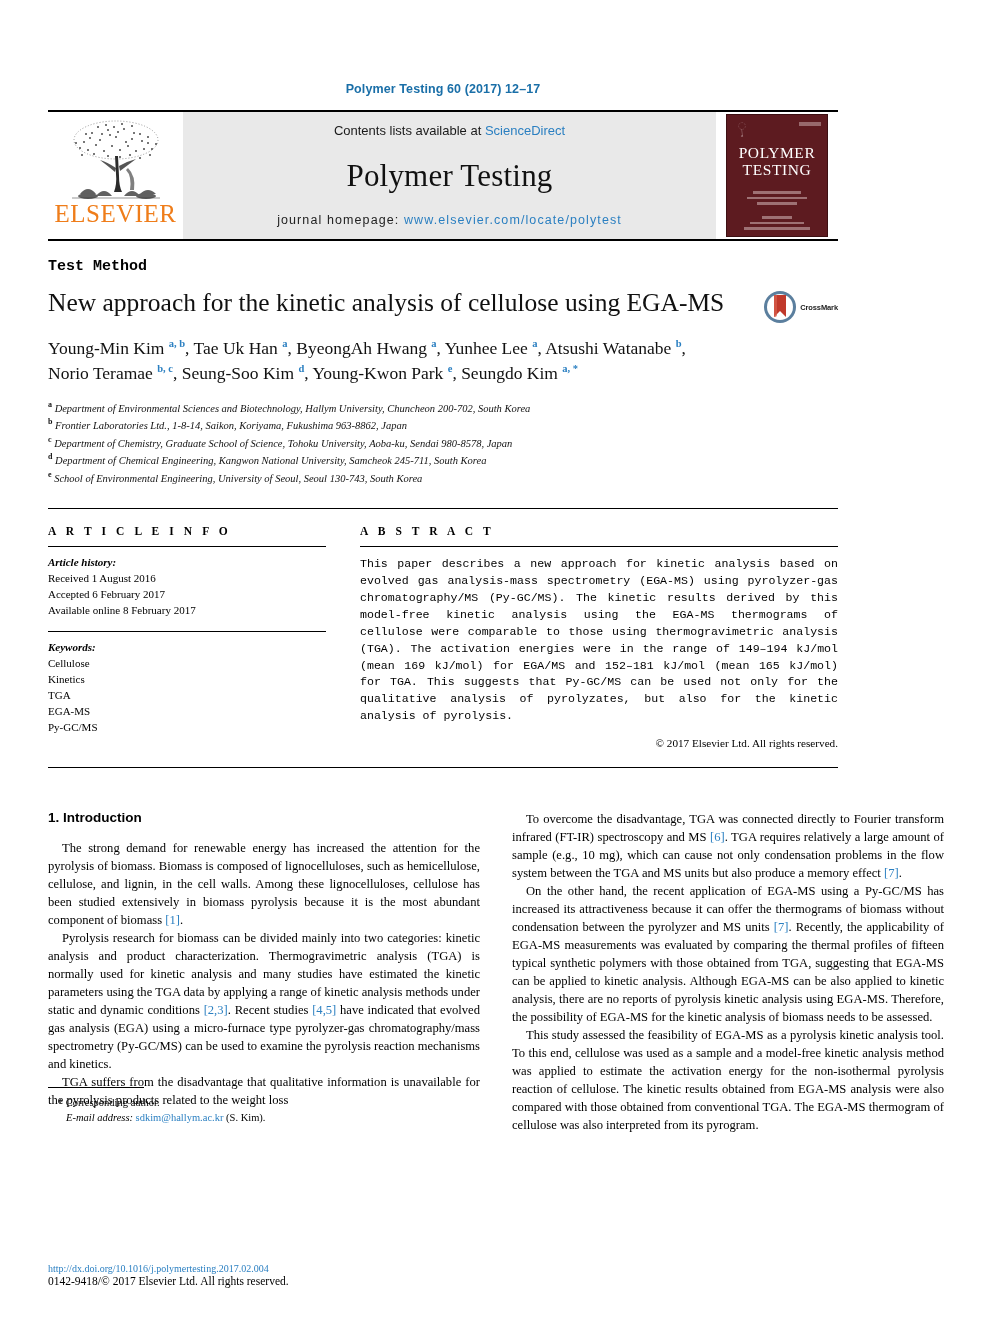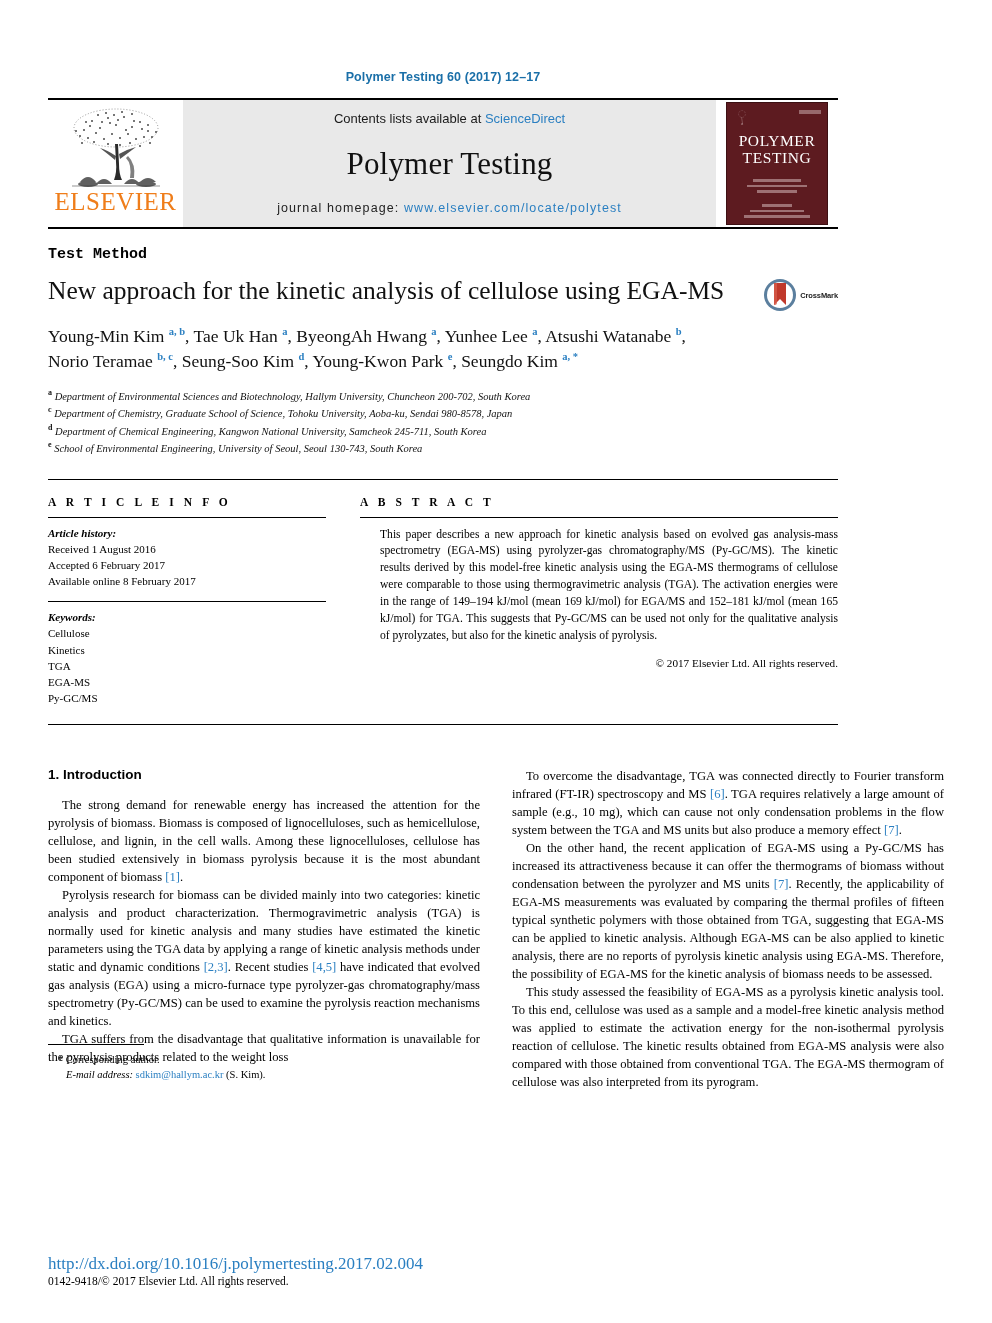--- a/index.html
+++ b/index.html
@@ -5,21 +5,21 @@
   * { box-sizing: border-box; }
   html, body { margin:0; padding:0; }
   body {
     width: 992px; height: 1323px;
     background: #ffffff;
     font-family: "Liberation Serif", "DejaVu Serif", serif;
     color: #000;
     position: relative;
     overflow: hidden;
   }
-  .page { width:886px; height:1323px; position:relative; padding: 0 48px; }
+  .page { width:886px; height:1323px; position:relative; padding: 12px 48px; }
 
   
   .runhead {
     text-align:center;
     font-family:"Liberation Sans", sans-serif;
     font-weight:bold;
     font-size:12.5px;
     color:#1a6fa8;
     padding-top:70px;
     letter-spacing:.1px;
@@ -157,23 +157,23 @@
     font-size:11px; line-height:1.47;
   }
   .kw { padding-top:7px; }
   .kw .lab {
     font-style:italic; font-weight:bold; font-size:11px;
     font-family:"Liberation Serif", serif;
   }
   .hist-block { margin-bottom:12px; }
   .abs-body {
     padding-top:9px;
-    font-family:Liberation Serif, serif;
+    font-family:Liberation Mono, monospace;
     font-size:11.6px; line-height:1.46;
-    text-align:justify; hyphens:auto;margin-left:20px;
+    text-align:justify; hyphens:auto;
   }
   .copyright {
     margin-top:12px; text-align:right;
     font-family:"Liberation Serif", serif;
     font-size:11.2px;
   }
 
   
   .body-cols {
     margin-top:42px;
@@ -206,21 +206,21 @@
   }
   .fn-line .it { font-style:italic; }
   .fn-line a { color:#2a7fc1; text-decoration:none; }
   .fn-star { font-size:10px; }
 
   .pagefoot {
     position:absolute; left:48px; bottom:36px; width:432px;
   }
   .doi {
     font-family:"Liberation Serif", serif;
-    font-size:17px; color:#2a7fc1; text-decoration:none; display:block;
+    font-size:10px; color:#2a7fc1; text-decoration:none; display:block;
   }
   .issn {
     font-family:"Liberation Serif", serif;
     font-size:11.5px; margin-top:1px;
   }
 </style>
 </head>
 <body>
 
 <div class="page">
@@ -350,20 +350,21 @@
       </div>
     </div>
   </div>
 
   <div class="authors">
     <span><span>Young-Min Kim</span> <sup>a, b</sup><span>, </span></span><span><span>Tae Uk Han</span> <sup>a</sup><span>, </span></span><span><span>ByeongAh Hwang</span> <sup>a</sup><span>, </span></span><span><span>Yunhee Lee</span> <sup>a</sup><span>, </span></span><span><span>Atsushi Watanabe</span> <sup>b</sup><span>, </span></span><br><span><span>Norio Teramae</span> <sup>b, c</sup><span>, </span></span><span><span>Seung-Soo Kim</span> <sup>d</sup><span>, </span></span><span><span>Young-Kwon Park</span> <sup>e</sup><span>, </span></span><span><span>Seungdo Kim</span> <sup>a, *</sup></span>
   </div>
 
   <div class="affils">
     <div class="affil"><sup>a</sup> <span>Department of Environmental Sciences and Biotechnology, Hallym University, Chuncheon 200-702, South Korea</span></div>
+    <div class="affil"><sup>b</sup> <span>Frontier Laboratories Ltd., 1-8-14, Saikon, Koriyama, Fukushima 963-8862, Japan</span></div>
     <div class="affil"><sup>c</sup> <span>Department of Chemistry, Graduate School of Science, Tohoku University, Aoba-ku, Sendai 980-8578, Japan</span></div>
     <div class="affil"><sup>d</sup> <span>Department of Chemical Engineering, Kangwon National University, Samcheok 245-711, South Korea</span></div>
     <div class="affil"><sup>e</sup> <span>School of Environmental Engineering, University of Seoul, Seoul 130-743, South Korea</span></div>
   </div>
 
   <div class="info-wrap">
     <div class="col-info">
       <div class="col-head">A R T I C L E  I N F O</div>
       <div class="rule"></div>
       <div class="hist hist-block">

